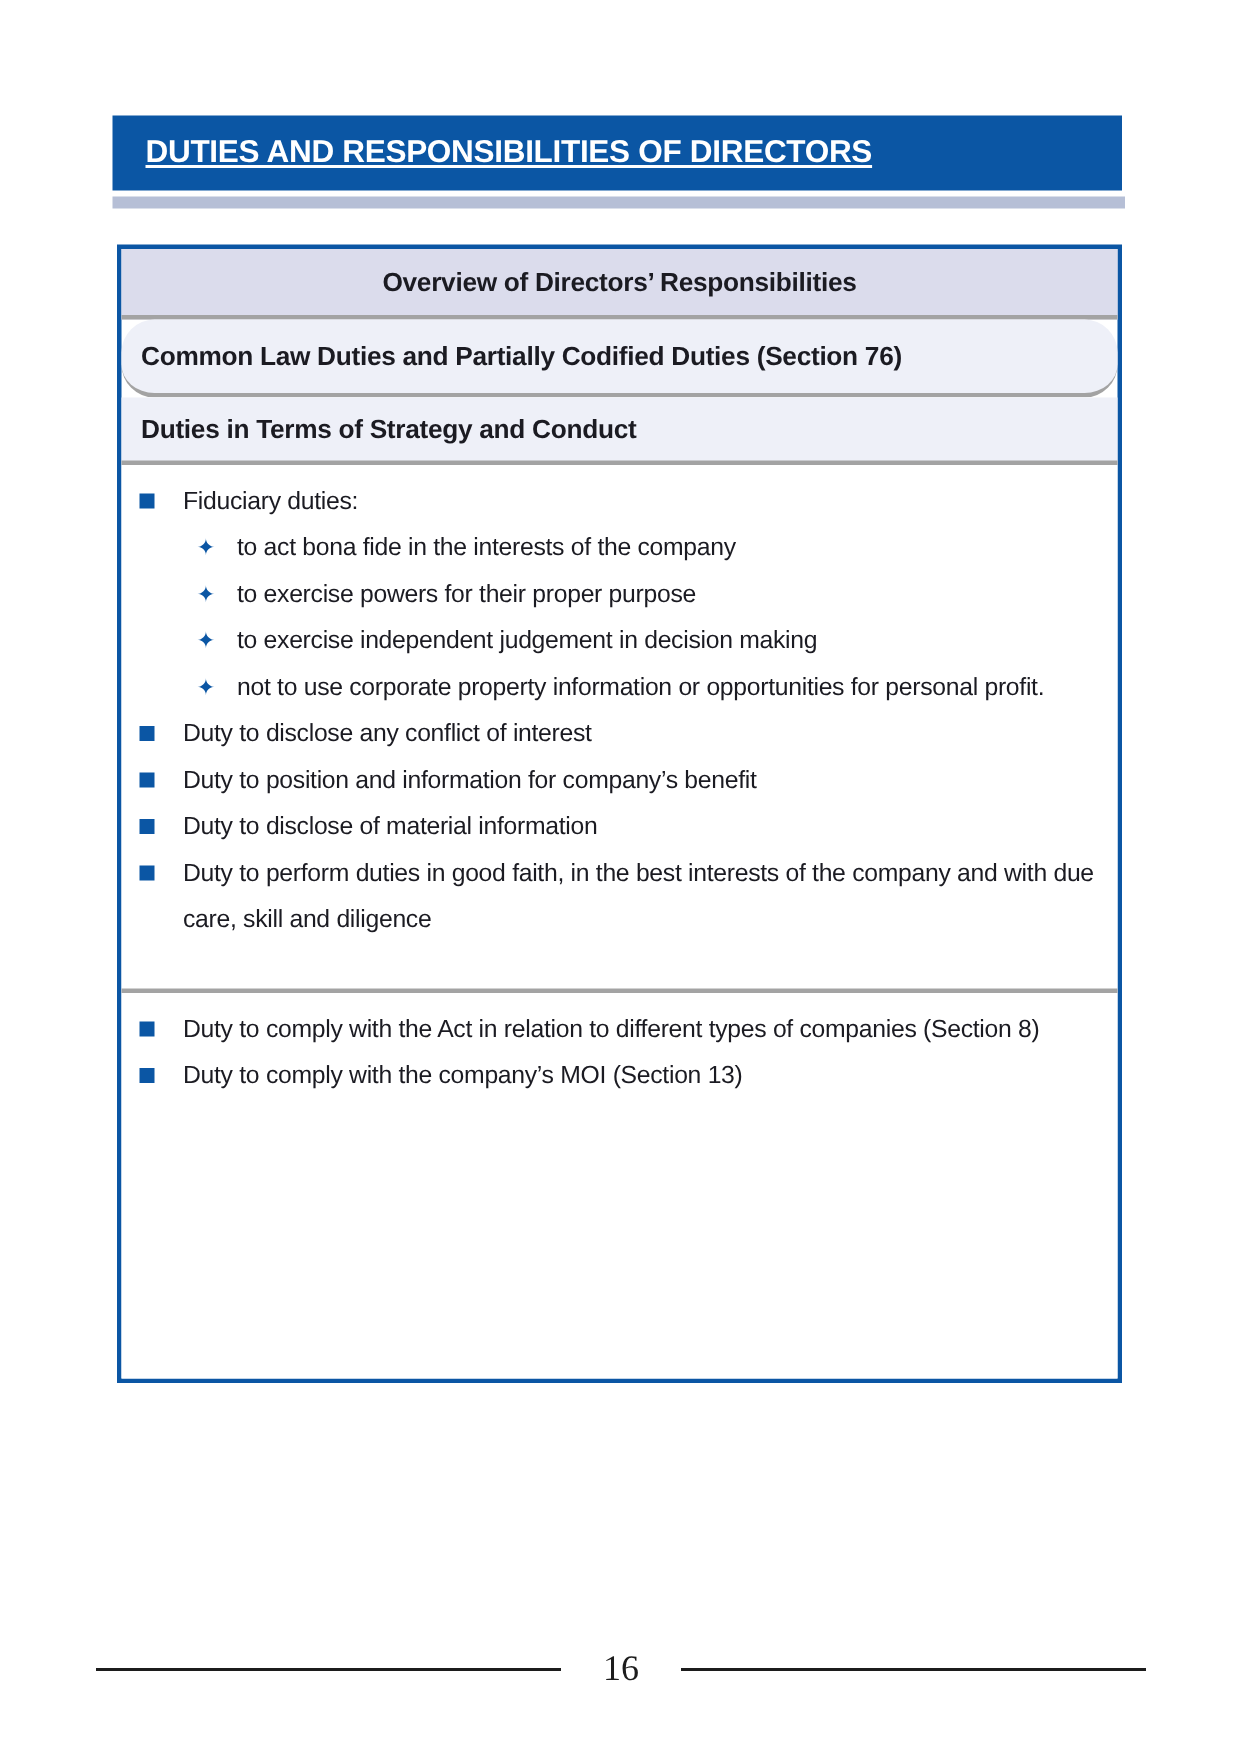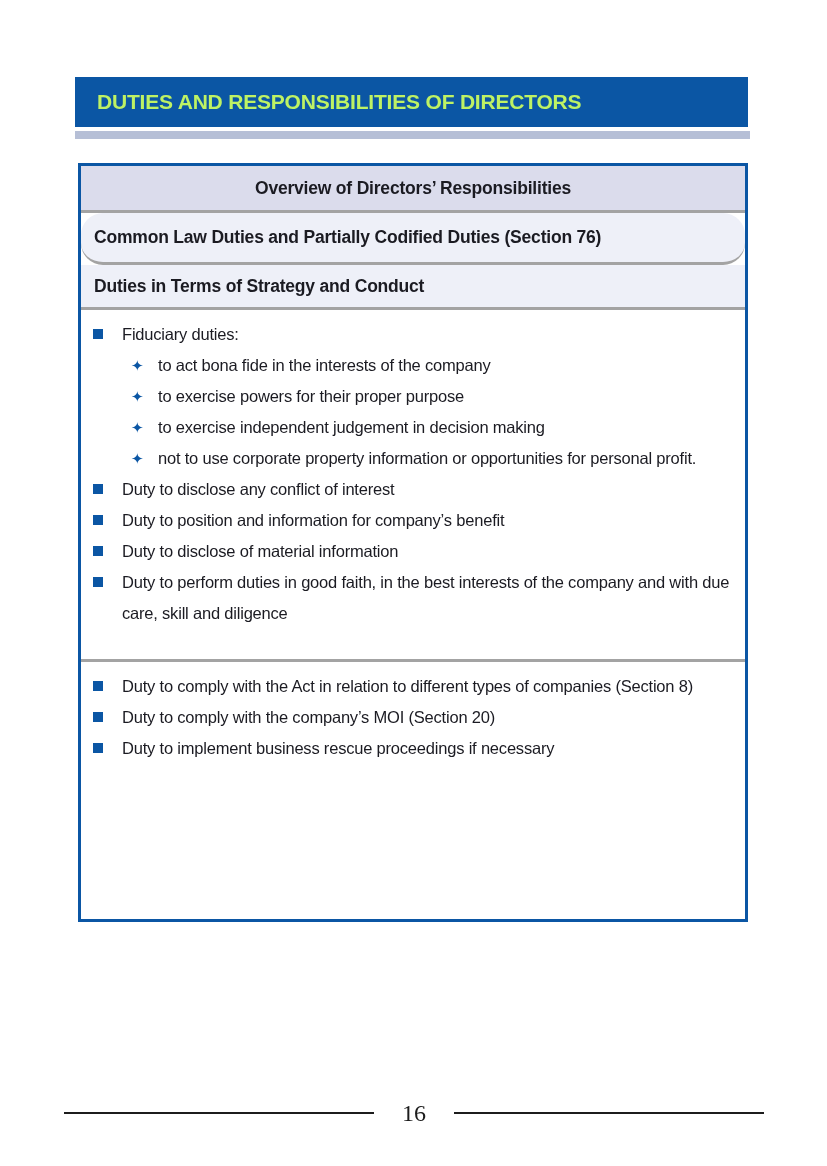--- a/index.html
+++ b/index.html
@@ -14,23 +14,24 @@
 
   
   .banner {
     position: absolute; left: 75px; top: 77px;
     width: 673px; height: 50px;
     background: #0b56a4;
     display: flex; align-items: center;
     padding-left: 22px;
   }
   .banner-title {
-    color: #bef264; font-weight: bold;
+    color: #ffffff; font-weight: bold;
     font-size: 21px; letter-spacing: -0.2px;
     white-space: nowrap;
+    text-decoration: underline;
   }
   .accent-bar {
     position: absolute; left: 75px; top: 131px;
     width: 675px; height: 8px;
     background: #b6bfd6;
   }
 
   
   .ov-table {
     position: absolute; left: 78px; top: 163px;
@@ -153,25 +154,21 @@
     </div>
   </div>
 
   <div class="row row-body b2">
     <div class="item lvl1">
       <span class="marker sq"></span>
       <span class="txt">Duty to comply with the Act in relation to different types of companies (Section 8)</span>
     </div>
     <div class="item lvl1">
       <span class="marker sq"></span>
-      <span class="txt">Duty to comply with the company’s MOI (Section 20)</span>
-    </div>
-    <div class="item lvl1">
-      <span class="marker sq"></span>
-      <span class="txt">Duty to implement business rescue proceedings if necessary</span>
+      <span class="txt">Duty to comply with the company’s MOI (Section 13)</span>
     </div>
   </div>
 
 </div>
 
 <div class="footer">
   <span class="rule"></span>
   <span class="pno">16</span>
   <span class="rule"></span>
 </div>

